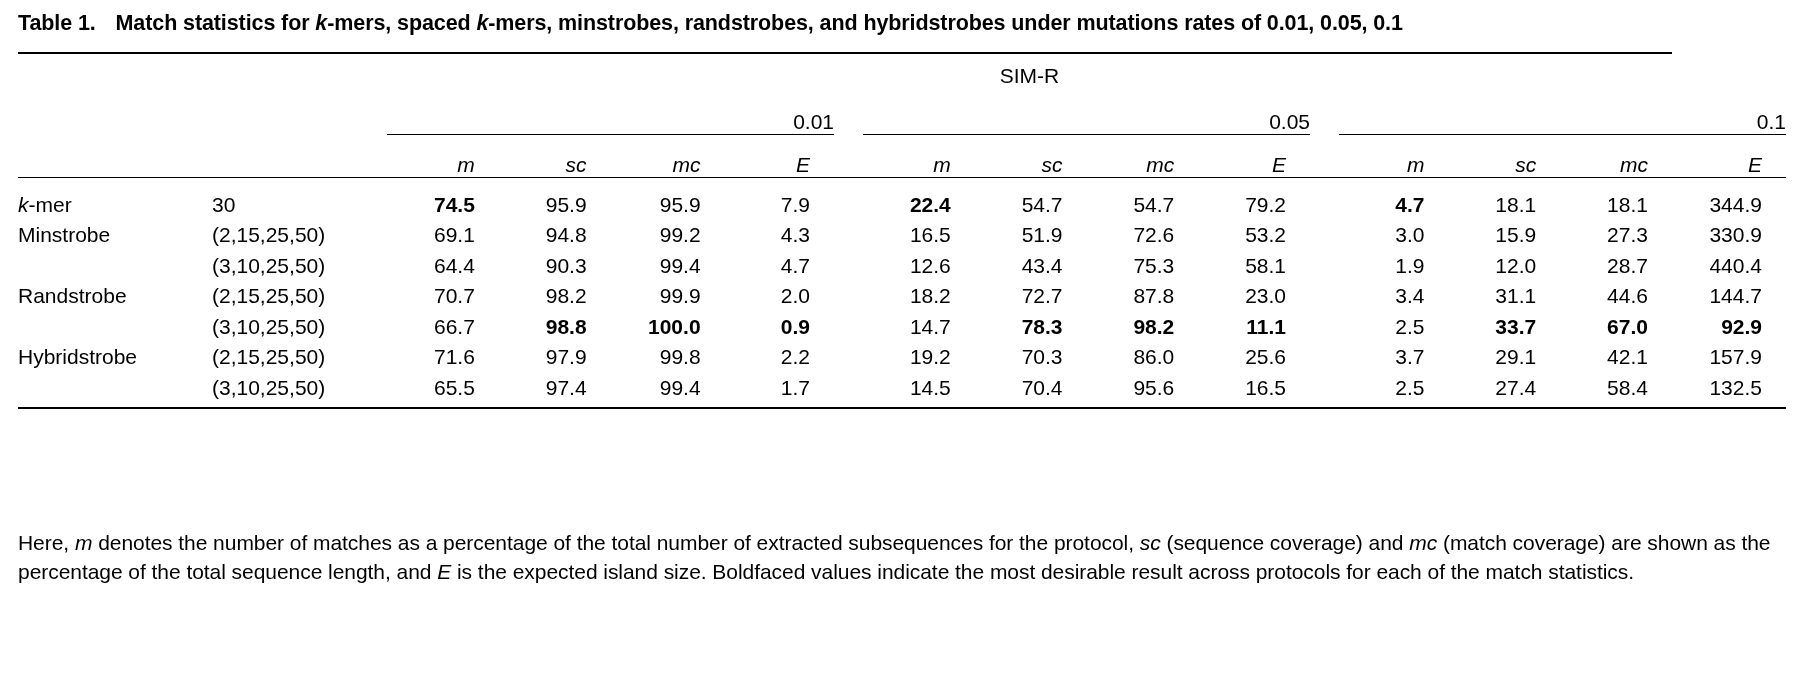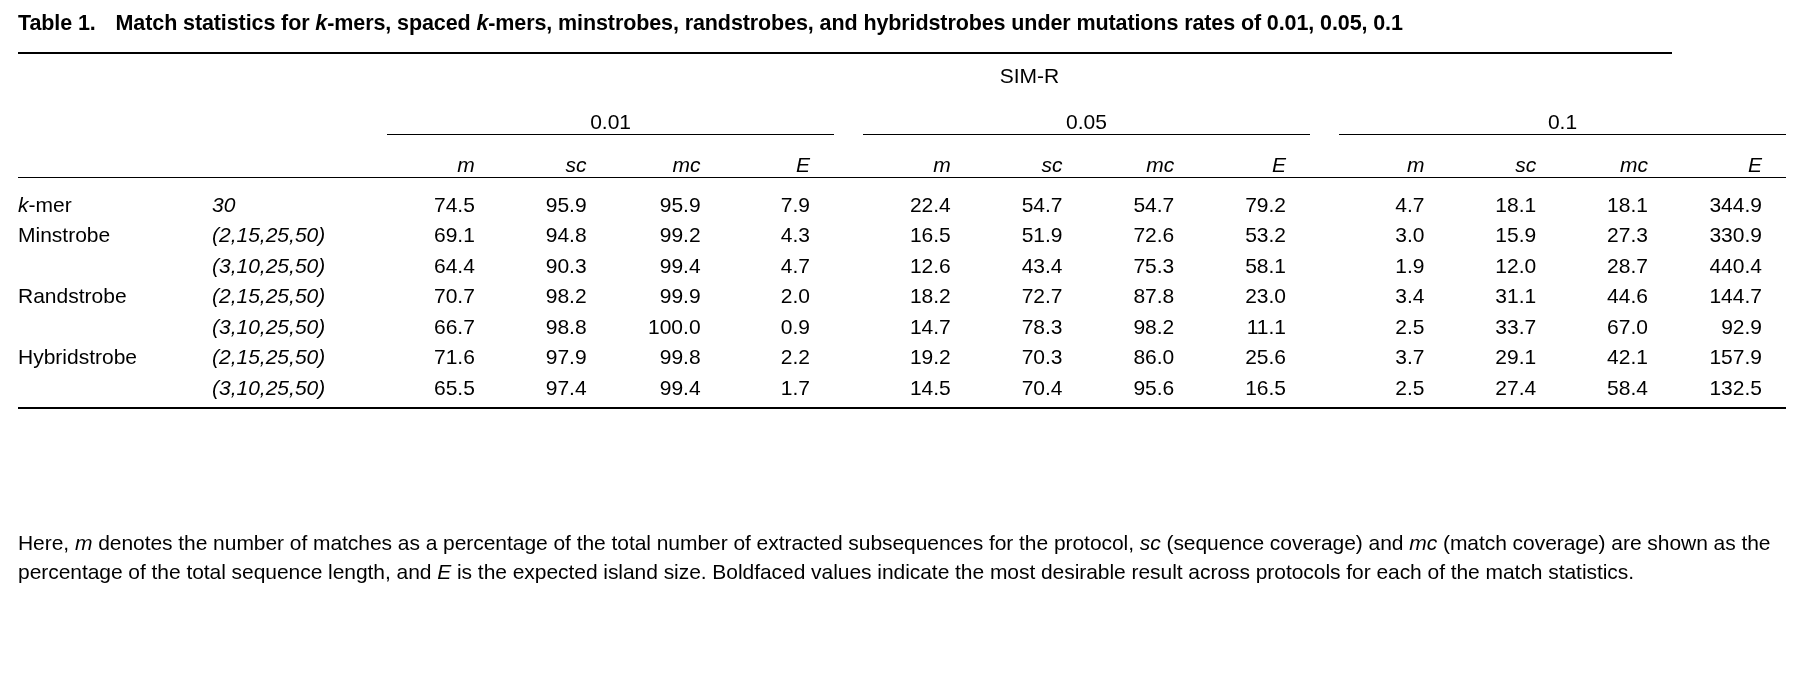--- a/index.html
+++ b/index.html
@@ -64,21 +64,20 @@
   }
   .col-name {
     width: 212px;
     text-align: left;
     white-space: nowrap;
   }
   .col-param {
     width: 190px;
     text-align: left;
     white-space: nowrap;
-    font-style: italic;
   }
   .num {
     text-align: right;
     white-space: nowrap;
     width: 99px;
     padding-right: 24px !important;
   }
   .gapcell {
     width: 36px;
   }
@@ -107,40 +106,41 @@
   .rowline td {
     height: 30.5px;
   }
   .first-body-row td {
     padding-top: 8px !important;
   }
   .last-body-row td {
     padding-bottom: 7px !important;
   }
   b.bold {
-    font-weight: normal;
+    font-weight: bold;
   }
   .footnote {
     position: absolute;
     left: 18px;
     top: 492px;
     width: 1772px;
     font-size: 21px;
     line-height: 28.5px;
     letter-spacing: -0.05px;
     margin-top: 37px;
   }
   .footnote em {
     font-style: italic;
   }
   .hdr-simr-row td {
     height: 34px;
   }
   .hdr-group-row td {
     height: 40px;
+    text-align: right;
   }
   .hdr-sub-row td {
     height: 42px;
   }
 </style>
 </head>
 <body>
 
 <div class="page">
 

